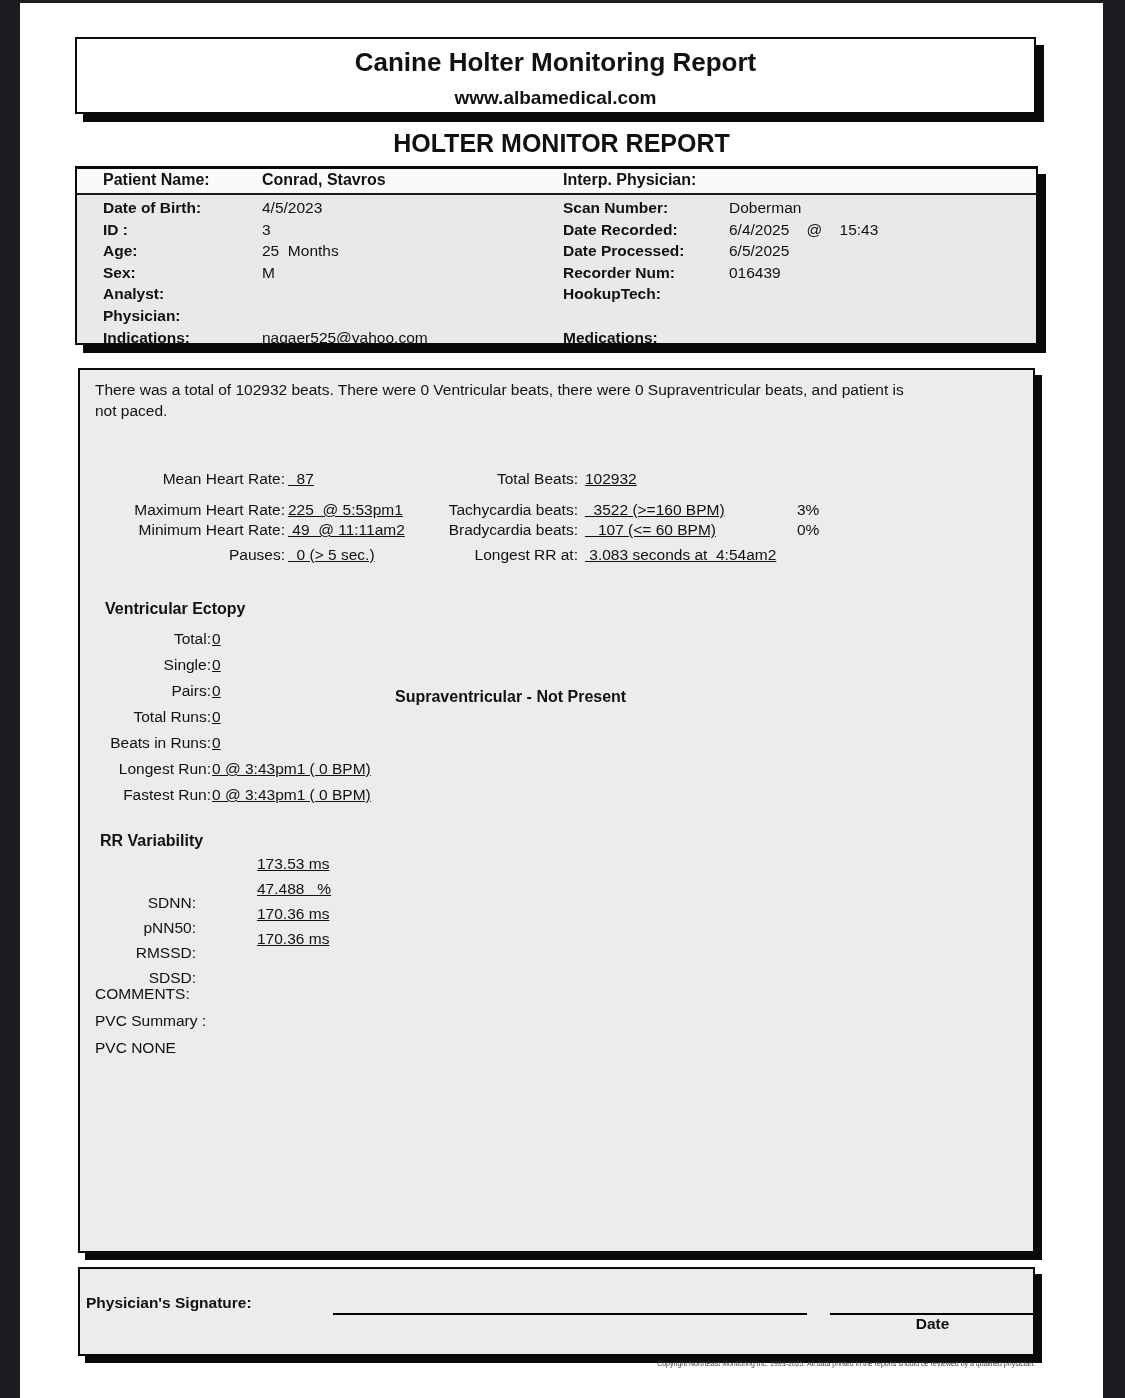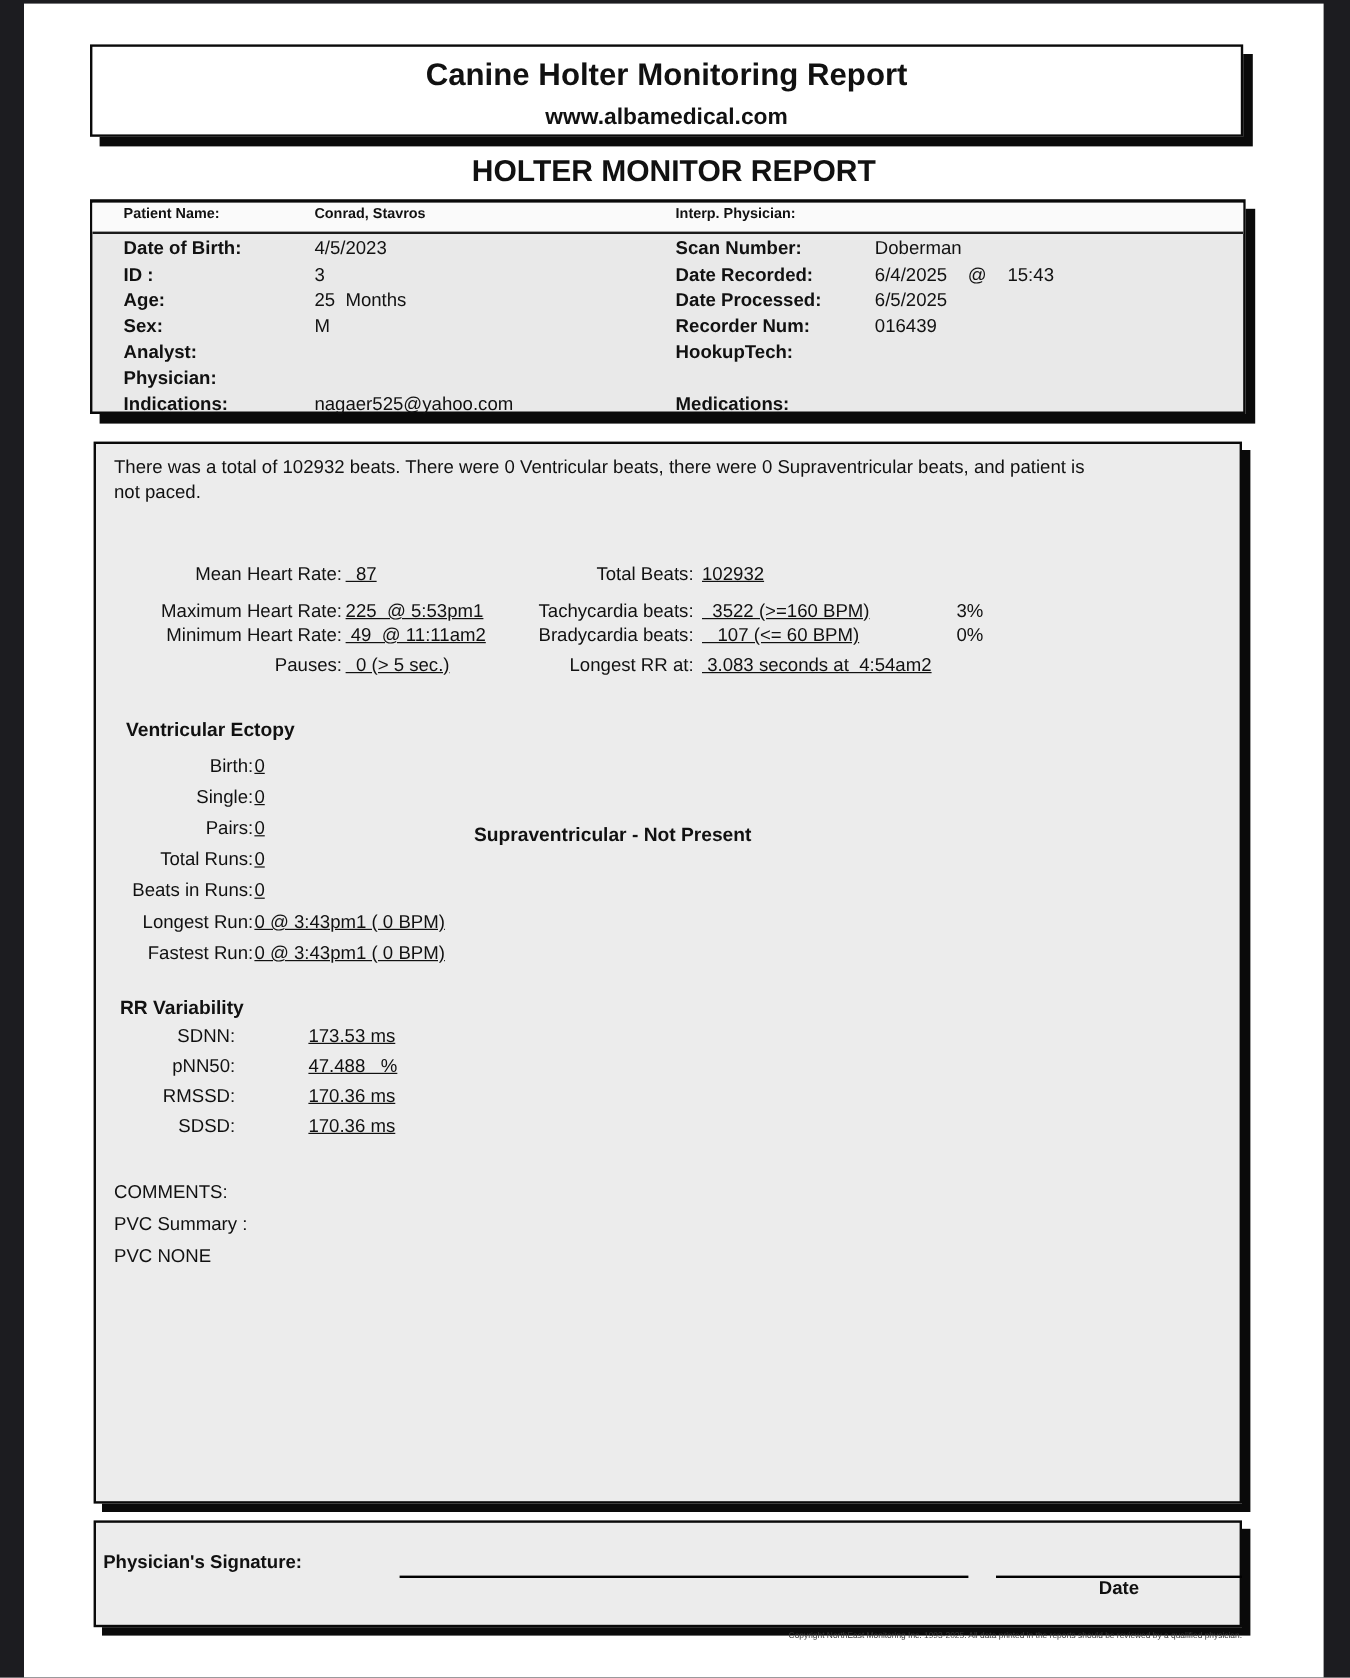--- a/index.html
+++ b/index.html
@@ -33,21 +33,21 @@
   }
 
   
   .patient-table {
     position: absolute; left: 75px; top: 166px; width: 963px; height: 179px;
     background: #e9e9e9; border: 2px solid #0a0a0a; border-top-width: 3px;
     box-shadow: 8px 8px 0 #0a0a0a;
   }
   .pt-header {
     position: absolute; left: 0; top: 0; width: 100%; height: 26px;
-    background: #fafafa; border-bottom: 2px solid #1a1a1a; font-size: 12px;
+    background: #fafafa; border-bottom: 2px solid #1a1a1a; font-size: 16px;
   }
   .pt-header span, .pt-row span { position: absolute; top: 2px; white-space: pre; }
   .pt-row { position: absolute; left: 0; width: 100%; height: 21px; font-size: 15.5px; }
   .c1 { left: 26px; }  .c2 { left: 185px; }  .c3 { left: 486px; }  .c4 { left: 652px; }
 
   
   .main-box {
     position: absolute; left: 78px; top: 368px; width: 957px; height: 885px;
     background: #ececec; border: 2px solid #0a0a0a; box-shadow: 7px 7px 0 #0a0a0a;
     font-size: 15.5px;
@@ -62,21 +62,21 @@
   .spct{ left: 717px; }
   .ect-title { position: absolute; left: 25px; top: 230px; font-weight: 700; font-size: 16px; }
   .ect-row { position: absolute; left: 0; width: 100%; height: 26px; }
   .ect-row span { position: absolute; top: 0; }
   .el { left: 0; width: 131px; text-align: right; }
   .ev { left: 132px; }
   .supra { position: absolute; left: 315px; top: 318px; font-weight: 700; font-size: 16px; }
   .rr-title { position: absolute; left: 20px; top: 462px; font-weight: 700; font-size: 16px; }
   .rr-row { position: absolute; left: 0; width: 100%; height: 25px; }
   .rr-row span { position: absolute; top: 0; }
-  .rl { left: 0; width: 116px; text-align: right; }
+  .rl { left: 0; width: 116px; text-align: right; margin-top: 39px; }
   .rv { left: 143px; margin-left: 34px; }
   .cmt { position: absolute; left: 15px; }
 
   
   .sig-box {
     position: absolute; left: 78px; top: 1267px; width: 957px; height: 89px;
     background: #ececec; border: 2px solid #0a0a0a; box-shadow: 7px 7px 0 #0a0a0a;
     font-size: 15.5px;
   }
   .sig-label { position: absolute; left: 6px; top: 25px; font-weight: 700; }
@@ -182,21 +182,21 @@
   <div class="st-row" style="top:176px">
     <span class="sl">Pauses:</span>
     <span class="sv pre">  0 (&gt; 5 sec.)</span>
     <span class="srl">Longest RR at:</span>
     <span class="srv pre"> 3.083 seconds at  4:54am2</span>
     <span class="spct"></span>
   </div>
 
   <div class="ect-title">Ventricular Ectopy</div>
   <div class="ect-row" style="top:260px">
-    <span class="el">Birth:</span>
+    <span class="el">Total:</span>
     <span class="ev pre">0</span>
   </div>
   <div class="ect-row" style="top:286px">
     <span class="el">Single:</span>
     <span class="ev pre">0</span>
   </div>
   <div class="ect-row" style="top:312px">
     <span class="el">Pairs:</span>
     <span class="ev pre">0</span>
   </div>

